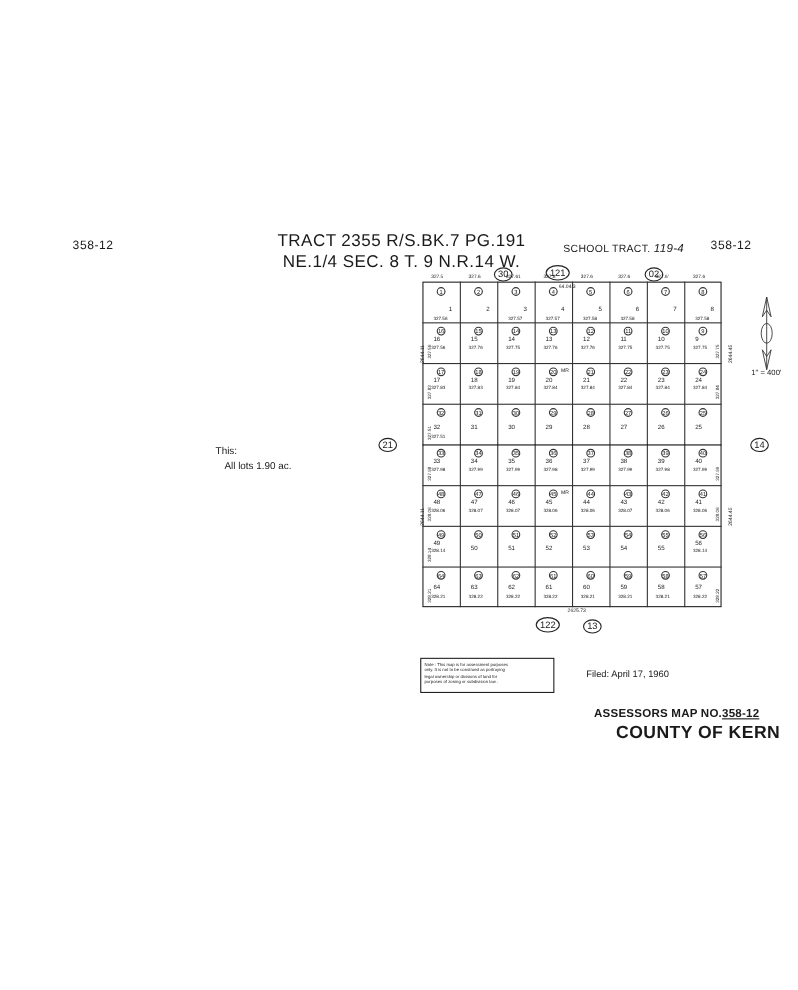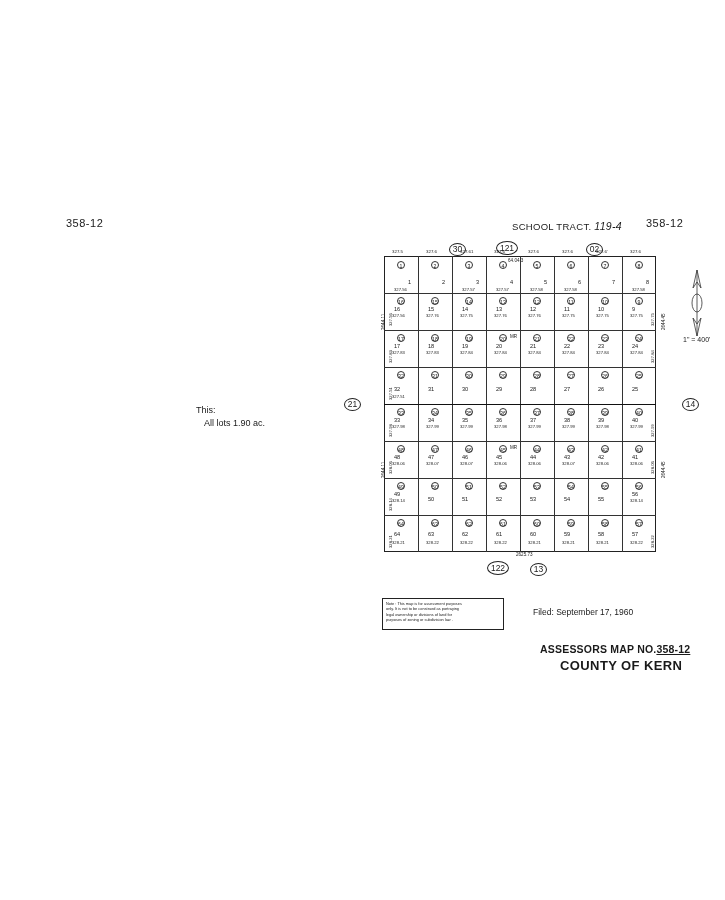--- a/index.html
+++ b/index.html
@@ -205,37 +205,39 @@
     width: 180px;
   }
   .footer .f1 {
     font-size: 10.5px;
     font-weight: bold;
     letter-spacing: 0.2px;
     white-space: nowrap;
   }
   .footer .f1 .num { text-decoration: underline; }
   .footer .f2 {
-    font-size: 13px;
+    font-size: 16px;
     font-weight: bold;
     letter-spacing: 0.4px;
     margin-top: 3px;
     padding-left: 20px;
     white-space: nowrap;
   }
 </style>
 </head>
 <body>
 
 <div class="page">
 
   <div class="hdr-left-code">358-12</div>
   <div class="hdr-right-code">358-12</div>
 
   <div class="title-block">
+    <div class="title-line1">TRACT 2355 R/S.BK.7 PG.191</div>
+    <div class="title-line2">NE.1/4 SEC. 8 T. 9 N.R.14 W.</div>
   </div>
 
   <div class="school-dist">
     <span>SCHOOL  TRACT.</span>
     <span class="val">119-4</span>
   </div>
 
   <div class="note-left">
     <div>This:</div>
     <div class="l2">All lots 1.90 ac.</div>
@@ -515,21 +517,21 @@
     <div class="vdim" style="left:266px; top:292px;">328.22</div>
   </div>
 
   <div class="notebox">
     <div>Note : This map is for assessment purposes</div>
     <div>only.  It is not to be construed as portraying</div>
     <div>legal ownership or divisions of land for</div>
     <div>purposes of zoning or subdivision law .</div>
   </div>
 
-  <div class="filed">Filed:  September 17, 1960</div>
+  <div class="filed">Filed:  April 17, 1960</div>
 
   <div class="footer">
     <div class="f1">
       <span>ASSESSORS MAP NO.</span><span class="num">358-12</span>
     </div>
     <div class="f2">COUNTY OF KERN</div>
   </div>
 
 </div>
 

